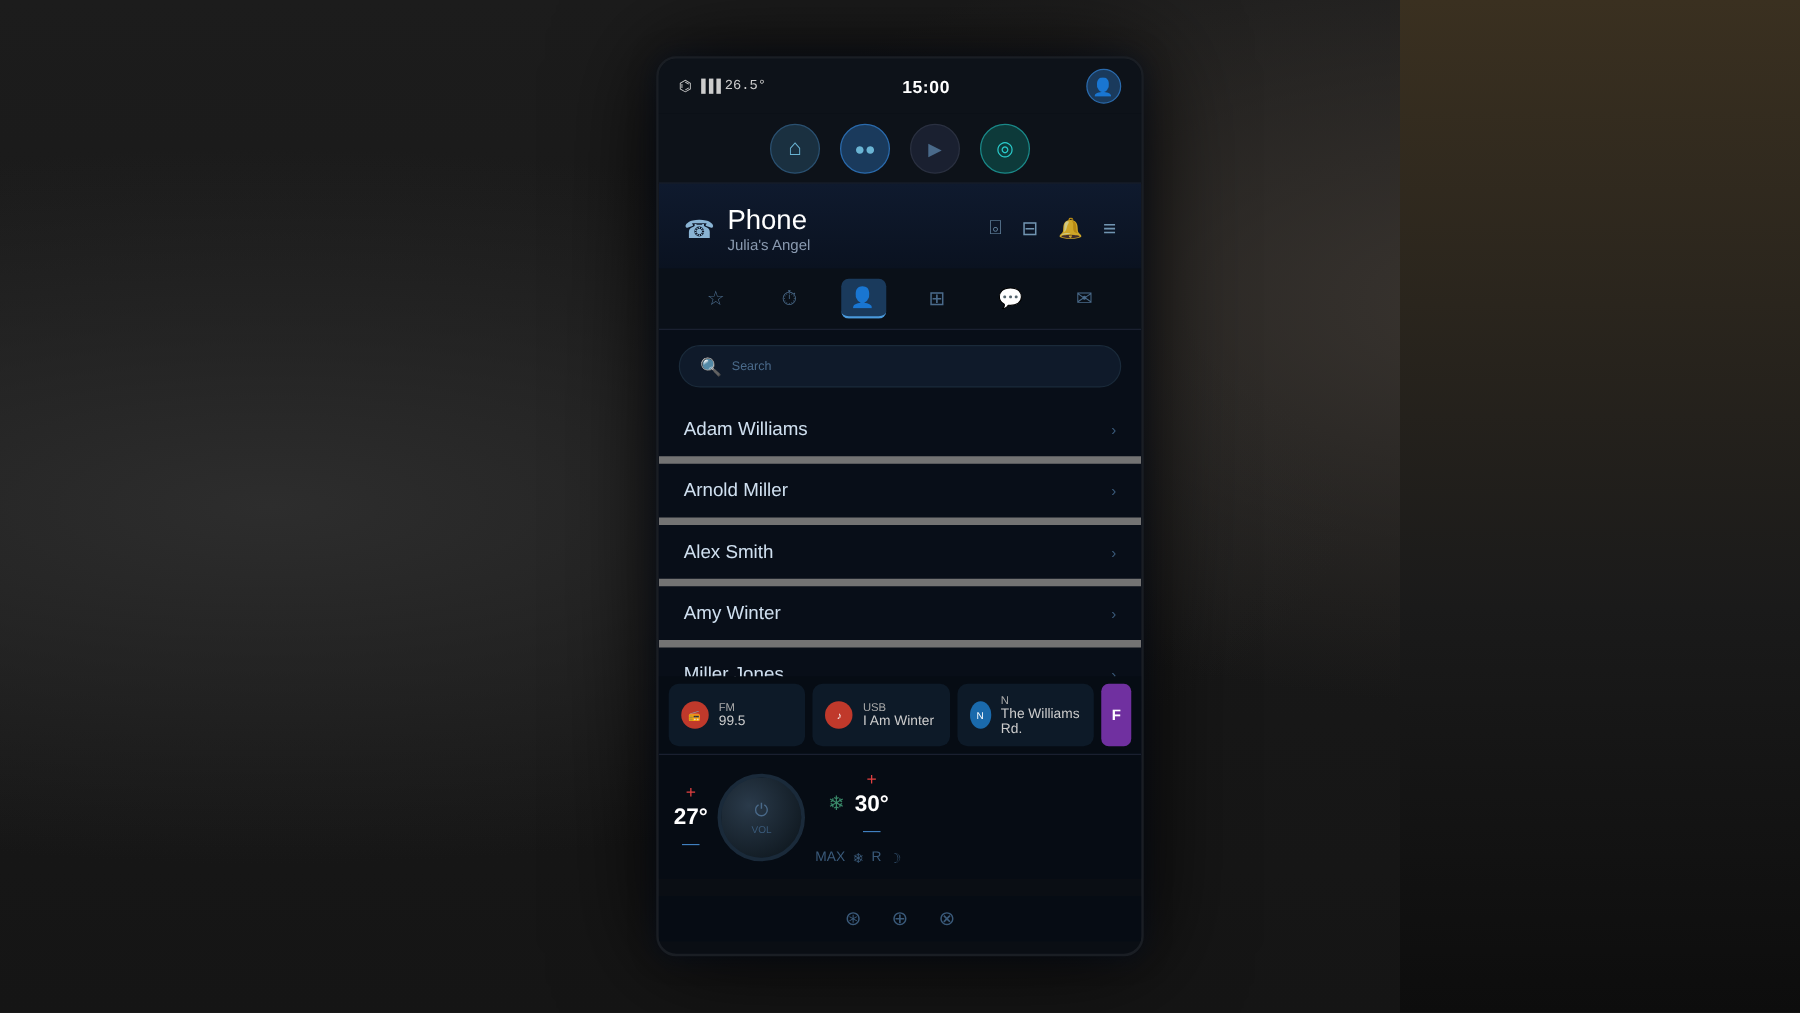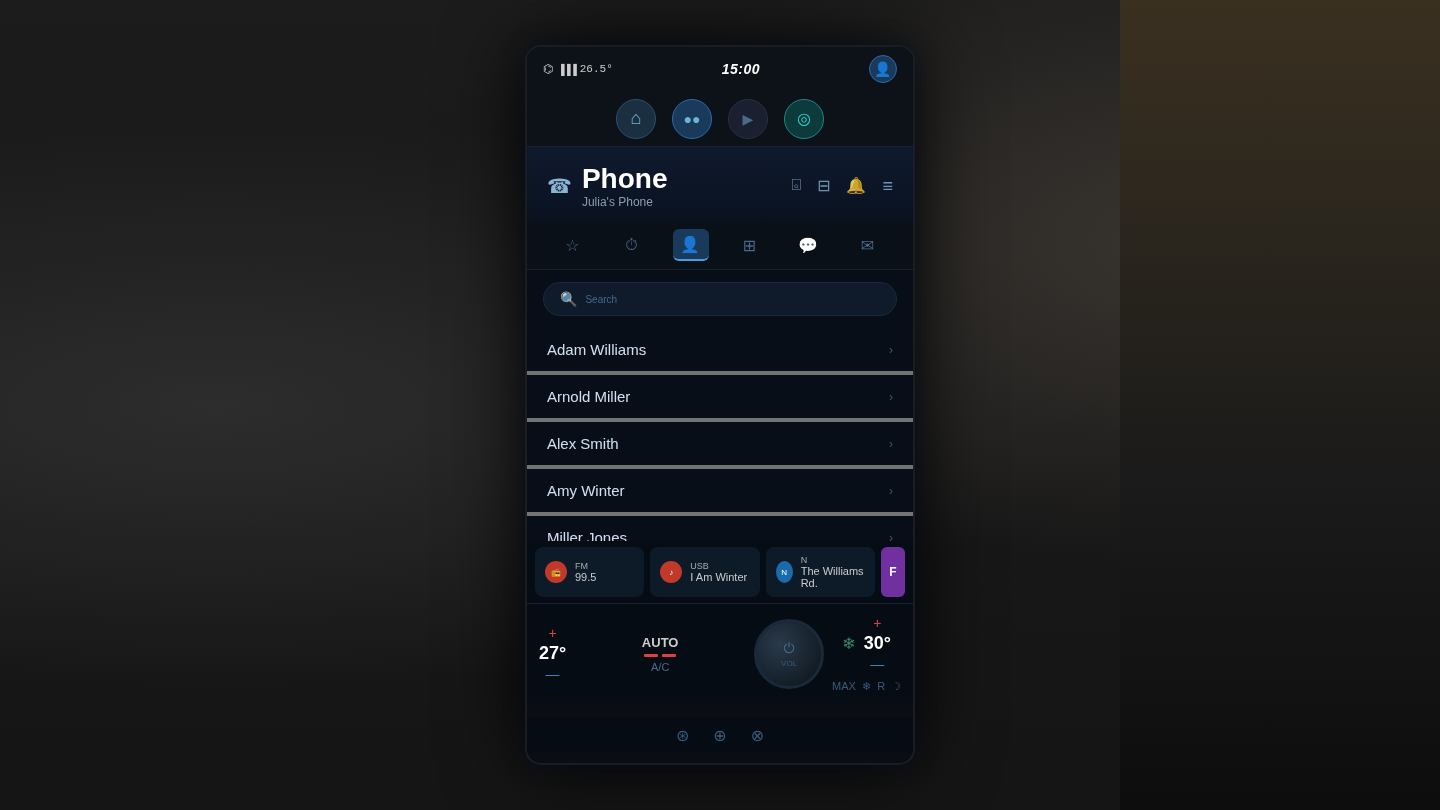--- a/index.html
+++ b/index.html
@@ -60,21 +60,20 @@
       gap: 4px;
       color: #ccc;
       font-size: 10px;
     }
 
     .status-time {
       color: #fff;
       font-size: 14px;
       font-weight: bold;
       letter-spacing: 0.5px;
-      font-style: italic;
     }
 
     .status-temp {
       color: #ccc;
       font-size: 11px;
       font-family: Liberation Mono, monospace;
     }
 
     
     .nav-bar {
@@ -123,22 +122,22 @@
       gap: 10px;
     }
 
     .phone-icon {
       color: #8ab4d4;
       font-size: 20px;
     }
 
     .phone-title-text h2 {
       color: #fff;
-      font-size: 28px;
-      font-weight: bold;
+      font-size: 22px;
+      font-weight: normal;
     }
 
     .phone-title-text p {
       color: #8a9ab0;
       font-size: 12px;
     }
 
     .phone-actions {
       display: flex;
       gap: 16px;
@@ -212,21 +211,21 @@
     
     .contact-list {
       overflow: hidden;
     }
 
     .contact-item {
       display: flex;
       align-items: center;
       justify-content: space-between;
       padding: 13px 20px;
-      border-bottom: 4px solid #737373;
+      border-bottom: 6px solid #737373;
       cursor: pointer;
     }
 
     .contact-name {
       color: #d0e0f0;
       font-size: 15px;
     }
 
     .contact-name.faded {
       color: #3a4a5a;
@@ -434,21 +433,21 @@
     <div class="nav-icon teal">
       <span style="color:#2acccc; font-size:16px;">◎</span>
     </div>
   </div>
 
   <div class="phone-header">
     <div class="phone-title-section">
       <span class="phone-icon">☎</span>
       <div class="phone-title-text">
         <h2>Phone</h2>
-        <p>Julia's Phone</p>
+        <p>Julia's Angel</p>
       </div>
     </div>
     <div class="phone-actions">
       <span class="phone-action-btn" title="Bluetooth">⌻</span>
       <span class="phone-action-btn" title="Contacts">⊟</span>
       <span class="phone-action-btn" title="Mute">🔔</span>
       <span class="phone-action-btn" title="Menu" style="font-size:18px;">≡</span>
     </div>
   </div>
 
@@ -551,28 +550,20 @@
   </div>
 
   <div class="climate-bar">
 
     <div class="climate-temp">
       <span class="temp-plus">+</span>
       <span class="temp-value">27°</span>
       <span class="temp-minus">—</span>
     </div>
 
-    <div class="climate-mid">
-      <span class="auto-text">AUTO</span>
-      <div style="display:flex; gap:4px;">
-        <span style="width:14px; height:3px; background:#e04040; display:inline-block; border-radius:1px;"></span>
-        <span style="width:14px; height:3px; background:#e04040; display:inline-block; border-radius:1px;"></span>
-      </div>
-      <span class="ac-text">A/C</span>
-    </div>
 
     <div class="vol-knob">
       <span style="font-size:14px;">⏻</span>
       <span style="color:#3a5a7a;font-size:8px;">VOL</span>
     </div>
 
     <div class="right-controls">
       <div style="display:flex; gap:8px; align-items:center;">
         <span style="color:#3a8a6a; font-size:16px;">❄</span>
         <div class="climate-temp">

